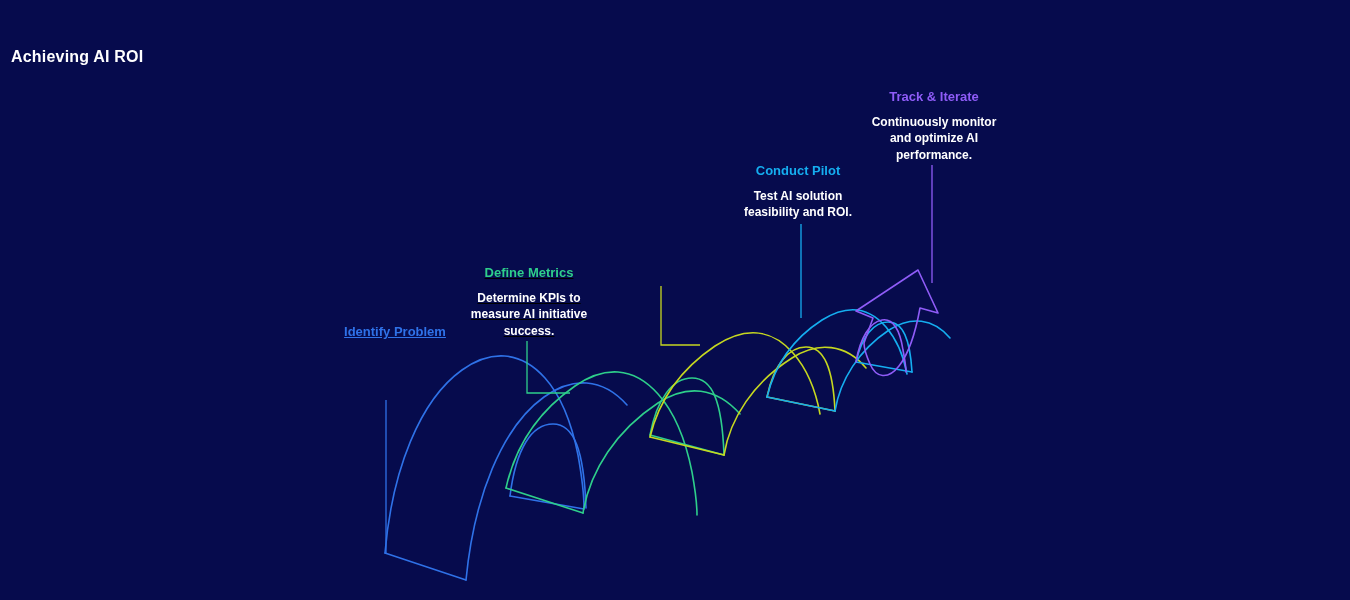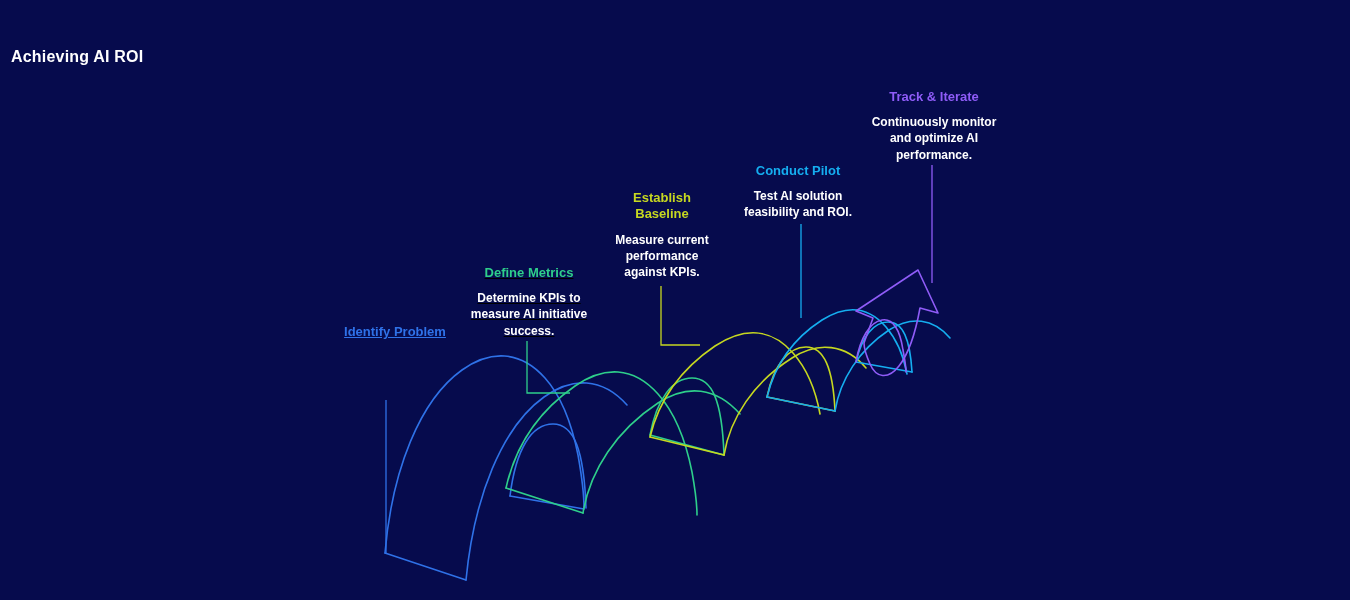--- a/index.html
+++ b/index.html
@@ -126,24 +126,20 @@
 
   <div class="step-label" style="left:330px; top:324px; width:130px;">
     <span class="step-title" style="color:#2f72e8;text-decoration:underline;">Identify Problem</span>
   </div>
 
   <div class="step-label" style="left:468px; top:265px; width:122px;text-decoration:underline;">
     <span class="step-title" style="color:#2ecf8b;">Define Metrics</span>
     <span class="step-desc">Determine KPIs to measure AI initiative success.</span>
   </div>
 
-  <div class="step-label" style="left:606px; top:190px; width:112px;">
-    <span class="step-title" style="color:#c6d820;">Establish Baseline</span>
-    <span class="step-desc">Measure current performance against KPIs.</span>
-  </div>
 
   <div class="step-label" style="left:742px; top:163px; width:112px;">
     <span class="step-title" style="color:#15aef0;">Conduct Pilot</span>
     <span class="step-desc">Test AI solution feasibility and ROI.</span>
   </div>
 
   <div class="step-label" style="left:868px; top:89px; width:132px;">
     <span class="step-title" style="color:#8f5cf8;">Track &amp; Iterate</span>
     <span class="step-desc">Continuously monitor and optimize AI performance.</span>
   </div>

